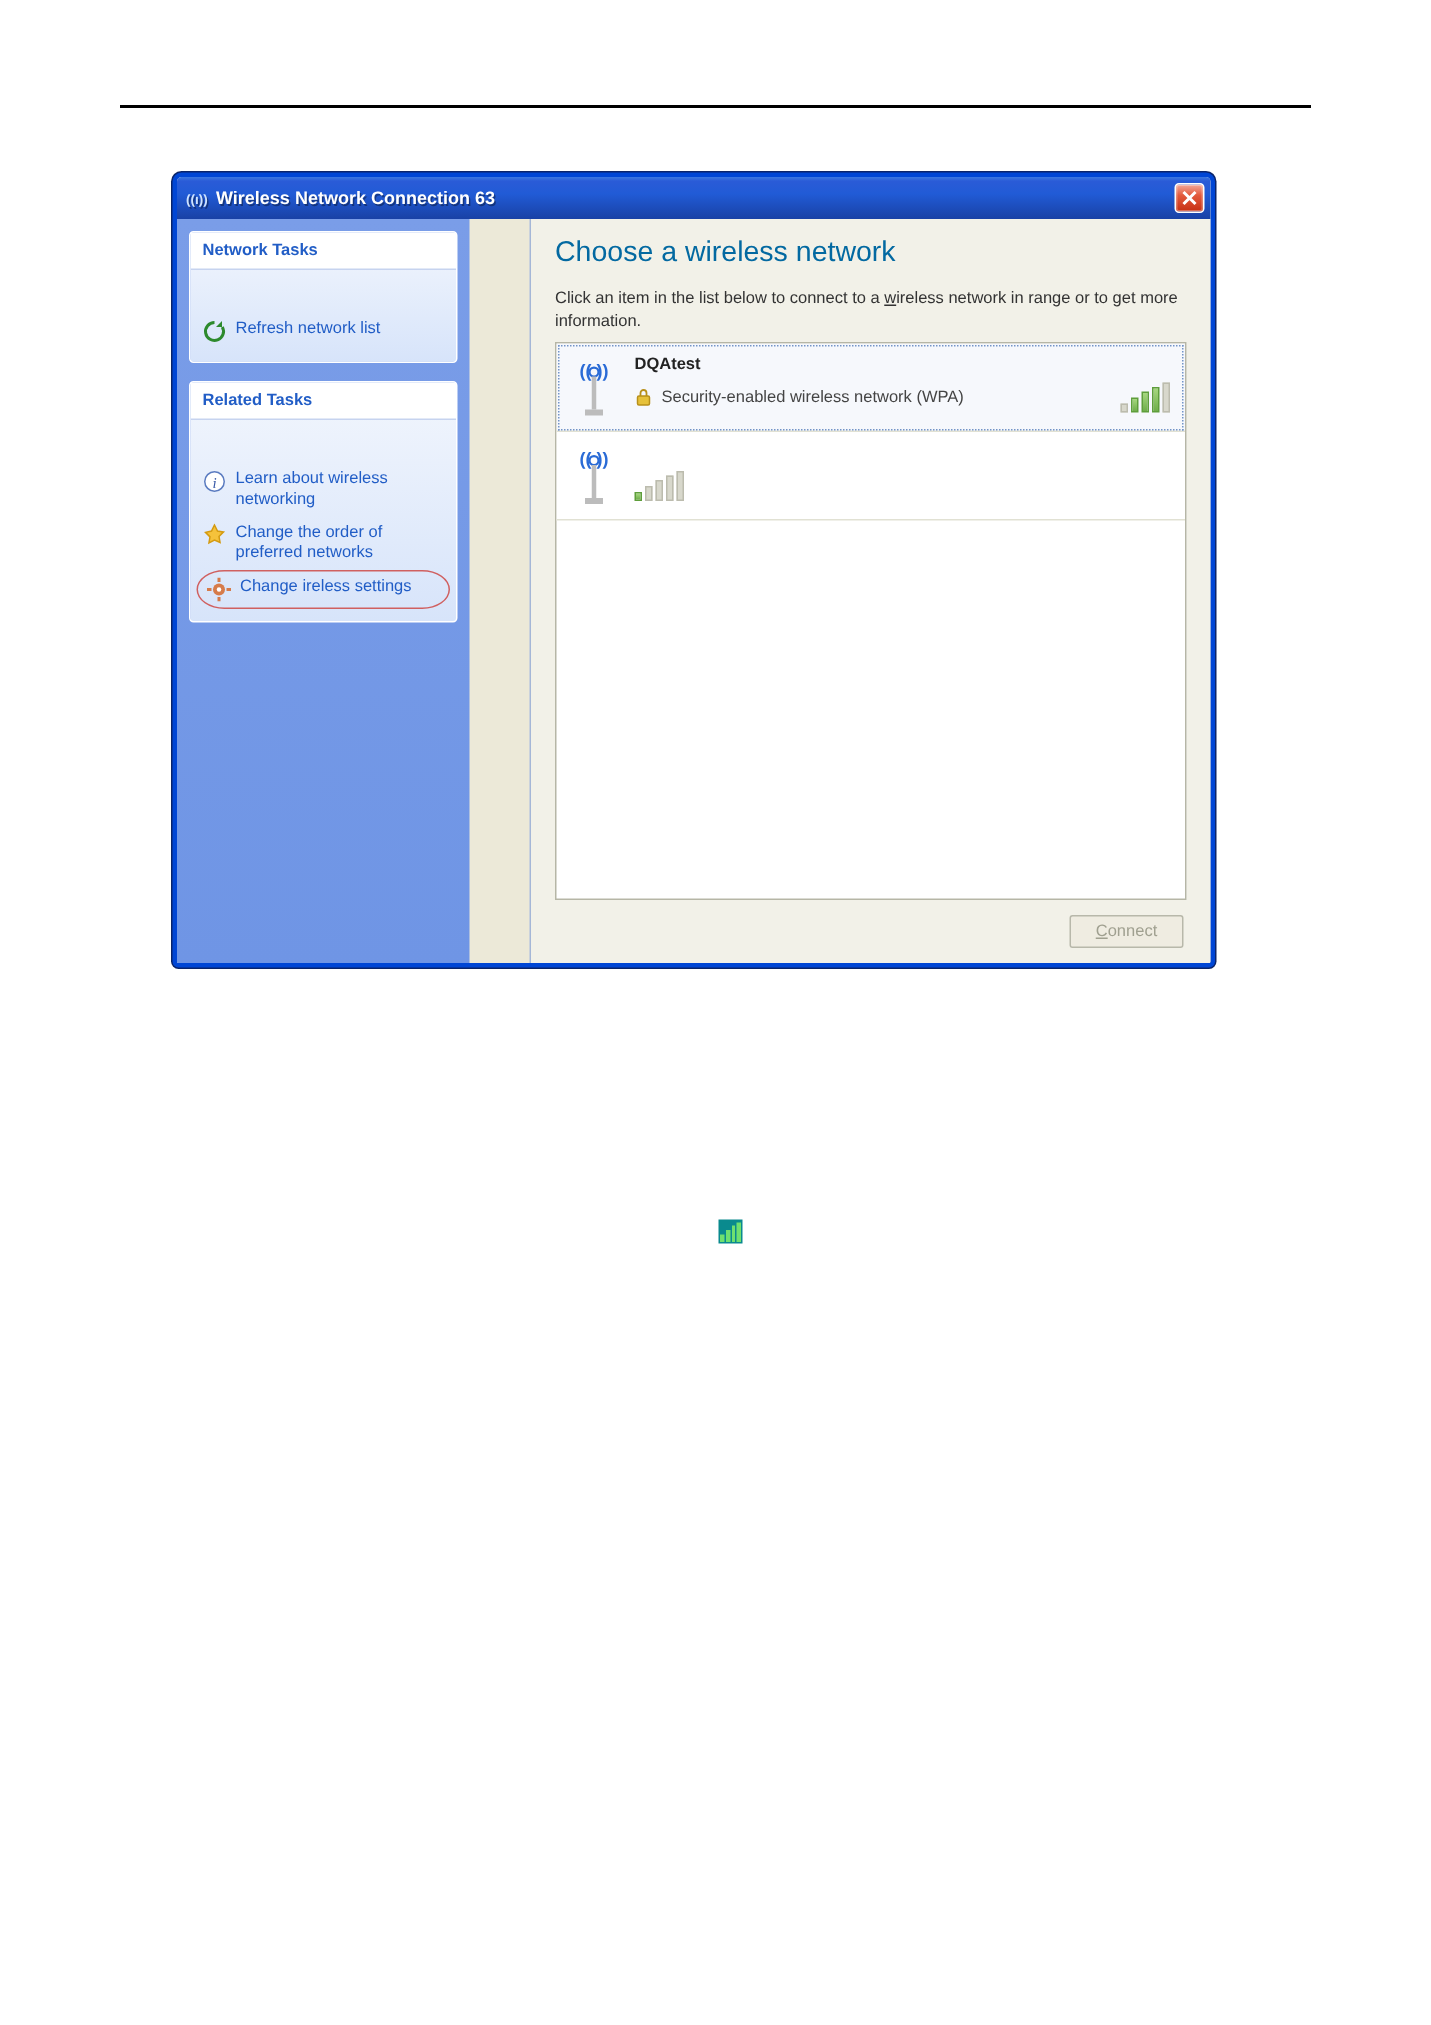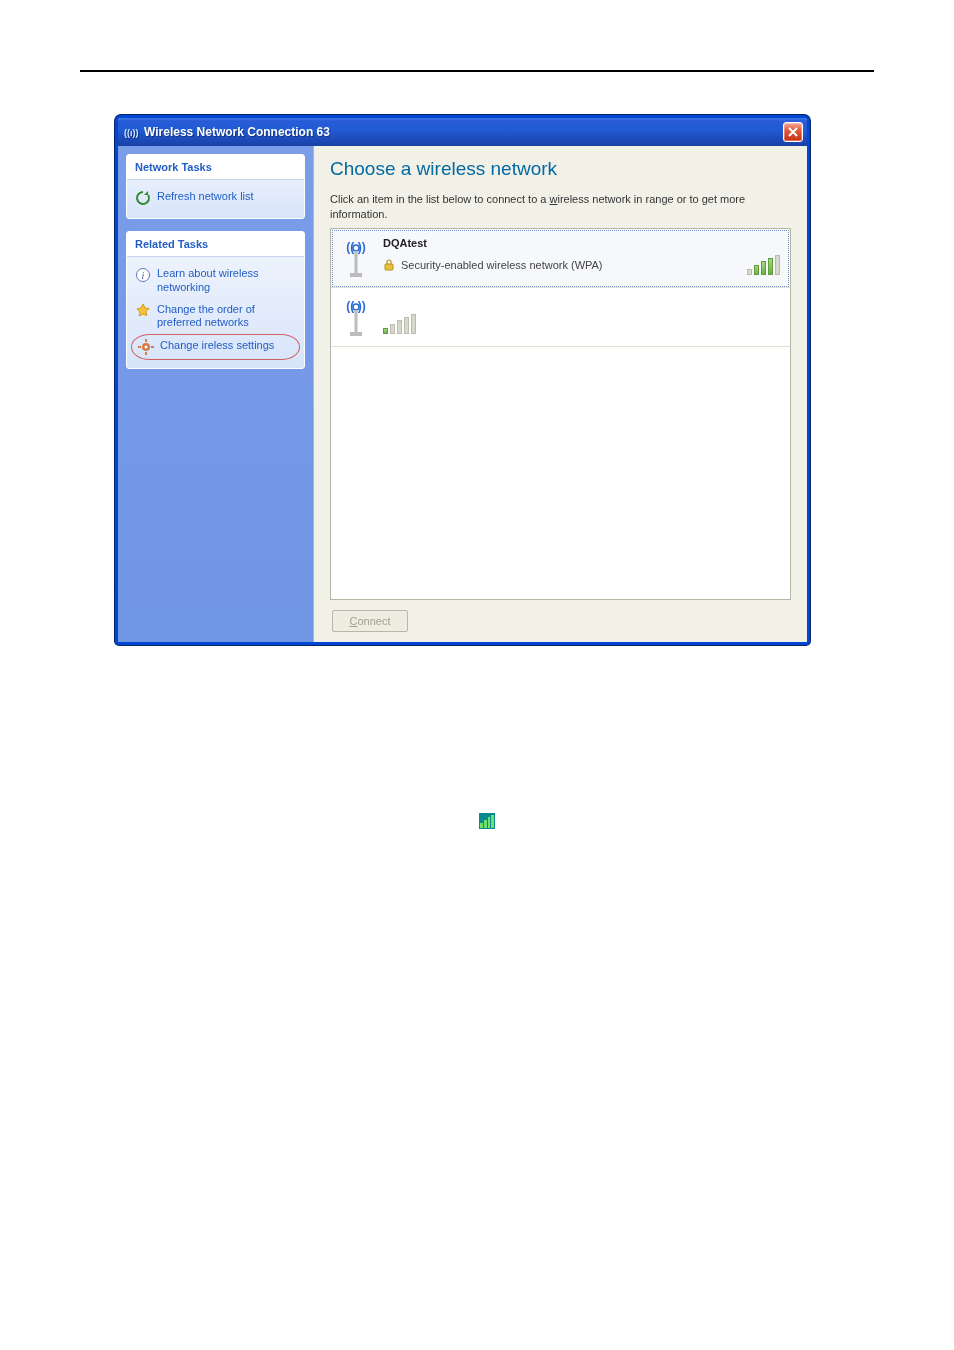--- a/index.html
+++ b/index.html
@@ -48,20 +48,21 @@
     background: linear-gradient(to bottom,#f5a99a,#e35a3c 40%,#c62f12);
     border: 1px solid #fff;
     border-radius: 3px;
     display: flex; align-items: center; justify-content: center;
     color: #fff; font-weight: bold; font-size: 12px;
     box-shadow: inset 0 0 0 1px rgba(255,255,255,.3);
   }
   .body {
     display: flex;
     height: calc(100% - 28px);
+    gap: 40px;
   }
   .sidebar {
     width: 195px;
     background: linear-gradient(to bottom,#7a9de8 0%,#6f95e5 100%);
     padding: 0;
   }
   .side-group {
     background: linear-gradient(to bottom,#f2f6fd,#d7e4fa);
     border: 1px solid #fff;
     margin: 8px 8px 12px 8px;
@@ -69,21 +70,21 @@
     overflow: hidden;
   }
   .side-group .hdr {
     background: #fff;
     color: #215dc6;
     font-weight: bold;
     font-size: 11px;
     padding: 6px 8px;
     border-bottom: 1px solid #c6d3ef;
   }
-  .side-group .items { padding: 6px 4px 8px 4px; }
+  .side-group .items { padding: 6px 4px 8px 4px; margin-top: 23px; }
   .side-item {
     display: flex;
     align-items: flex-start;
     gap: 6px;
     padding: 4px 4px;
     color: #215dc6;
     cursor: pointer;
     line-height: 1.25;
   }
   .side-item.circled {
@@ -155,21 +156,21 @@
     width:5px; background:#d8d8cc; border:1px solid #bcbcae;
   }
   .signal span.on { background:linear-gradient(to top,#6fae4a,#a6d77f); border-color:#5e9e3b; }
   .signal span:nth-child(1){height:6px}
   .signal span:nth-child(2){height:10px}
   .signal span:nth-child(3){height:14px}
   .signal span:nth-child(4){height:17px}
   .signal span:nth-child(5){height:20px}
   .footer {
     padding: 10px 2px 2px 2px;
-    display:flex; justify-content:flex-start;
+    display:flex; justify-content:flex-end;
   }
   .footer button {
     min-width: 76px; height: 22px;
     background: #efece1;
     border: 1px solid #b8b8aa;
     color: #a0a090;
     font-family: inherit; font-size: 11px;
     border-radius: 2px;
   }
   .footer button .ul { text-decoration: underline; }

